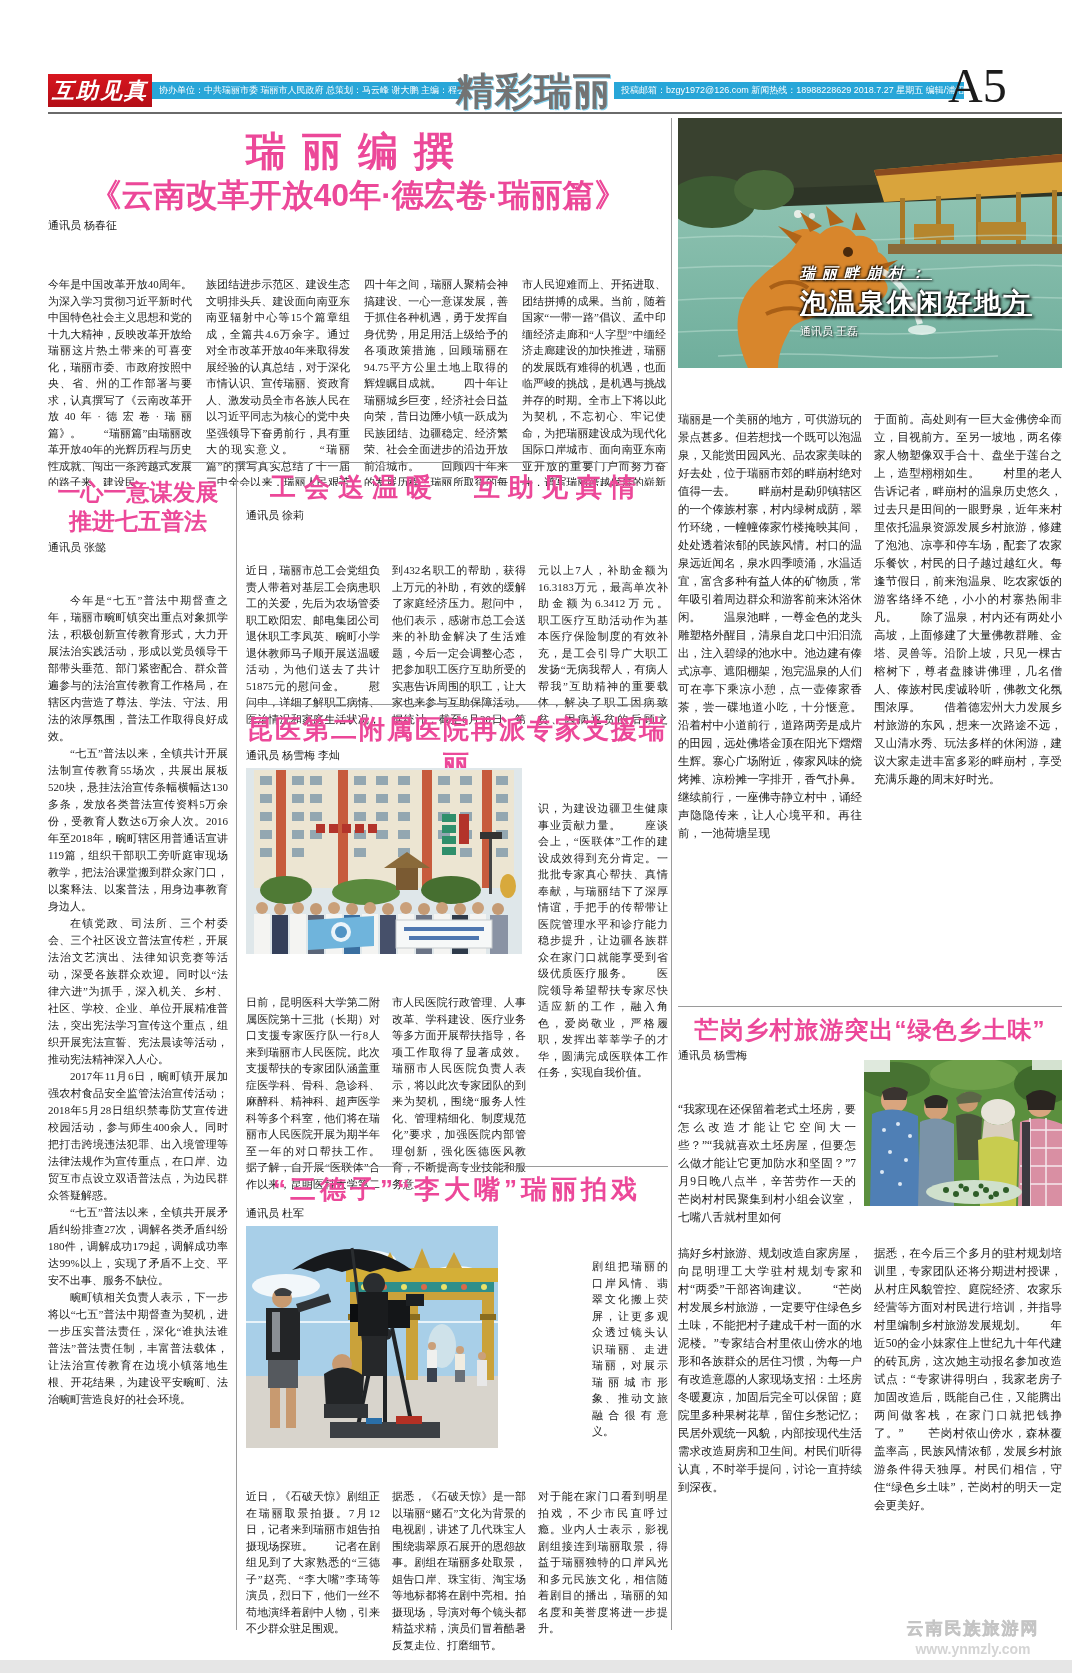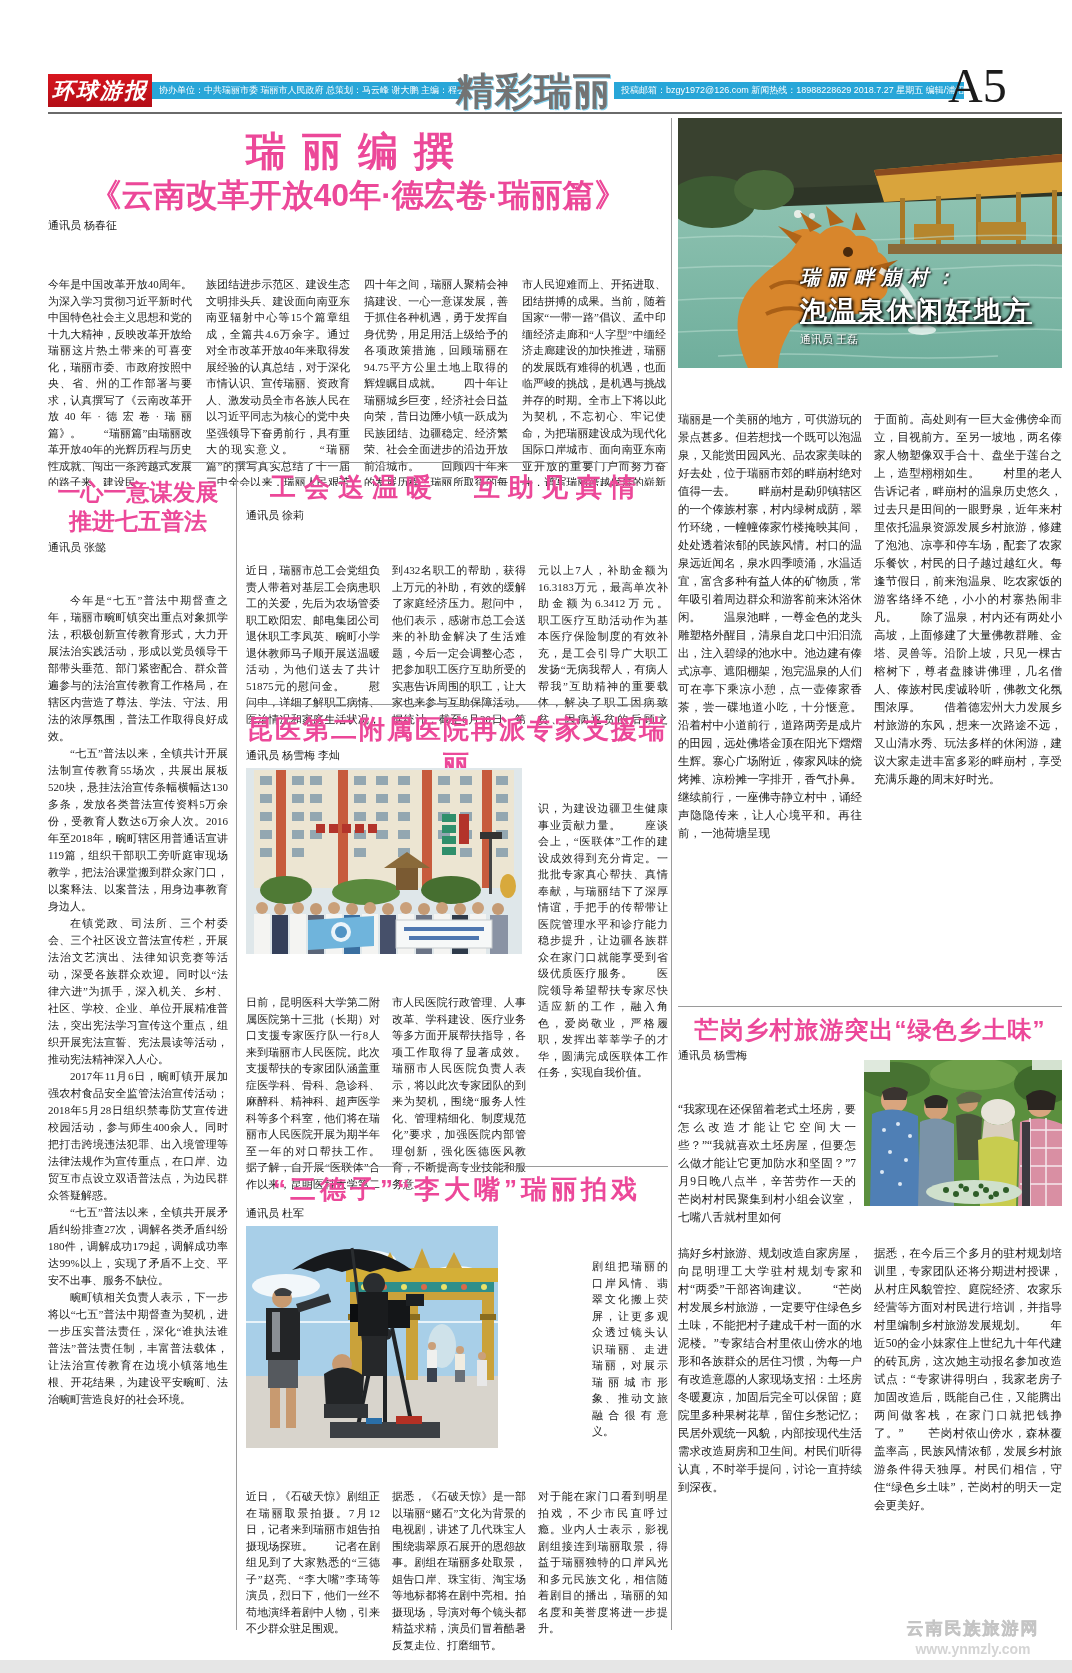--- a/index.html
+++ b/index.html
@@ -20,38 +20,38 @@
   .pagenum{left:948px;top:58px;width:90px;font-size:48px;font-family:"Liberation Serif",serif;}
   .rule{background:#6a6a6a;}
   
   .hl{font-family:"Liberation Sans",sans-serif;font-weight:900;color:#ec4899;text-align:center;}
   .byline{font-family:"Liberation Sans",sans-serif;font-size:11px;color:#222;}
   
   .col{font-size:11px;line-height:16.5px;text-align:justify;overflow:hidden;color:#1b1b1b;margin-top:32px;}
   .col p{margin:0;text-indent:2em;}
   .photo{overflow:hidden;background:#cfd8d2;}
   .ph1-overlay{position:absolute;right:12px;top:146px;width:250px;text-align:left;color:#fff;}
-  .ph1-t1{font-size:20px;letter-spacing:7px;font-style:italic;font-weight:700;
-        font-family:"Liberation Serif",serif;text-shadow:1px 1px 2px #000,-1px -1px 2px #000;}
+  .ph1-t1{font-size:15px;letter-spacing:7px;font-style:italic;font-weight:700;
+        font-family:"Liberation Serif",serif;text-shadow:1px 1px 2px #000,-1px -1px 2px #000;text-decoration:underline;}
   .ph1-t2{font-size:27px;font-weight:900;letter-spacing:2px;font-family:"Liberation Sans",sans-serif;
         text-shadow:2px 2px 3px #000,-1px -1px 2px #000;margin-top:2px;text-decoration:underline;}
   .ph1-by{font-size:11px;font-family:"Liberation Sans",sans-serif;text-shadow:1px 1px 2px #000;margin-top:3px;}
   .watermark{left:878px;top:1618px;width:190px;text-align:center;color:#d4d4d4;
         font-family:"Liberation Sans",sans-serif;font-weight:900;line-height:1.3;}
   .watermark .w1{font-size:17px;letter-spacing:2px;-webkit-text-stroke:0.5px #c4c4c4;}
   .watermark .w2{font-size:14px;}
   .vrule{background:#9a9a9a;width:1px;}
   .hrule{background:#9a9a9a;height:1px;}
 </style>
 </head>
 <body>
 
 <div id="page">
 
-  <div class="abs logo">环球游报</div>
+  <div class="abs logo">互助见真情</div>
   <div class="abs bluebar bar1">协办单位：中共瑞丽市委 瑞丽市人民政府 总策划：马云峰 谢大鹏 主编：程么</div>
   <div class="abs mast-title">精彩瑞丽</div>
   <div class="abs bluebar bar2">投稿邮箱：bzgy1972@126.com 新闻热线：18988228629 2018.7.27 星期五 编辑/浦绍猫</div>
   <div class="abs pagenum">A5</div>
   <div class="abs rule" style="left:48px;top:112px;width:1014px;height:2px;"></div>
 
   <div class="abs hl" style="left:48px;top:124px;width:620px;font-size:40px;letter-spacing:16px;">瑞丽编撰</div>
   <div class="abs hl" style="left:48px;top:174px;width:620px;font-size:32px;">《云南改革开放40年·德宏卷·瑞丽篇》</div>
   <div class="abs byline" style="left:48px;top:218px;width:620px;">通讯员 杨春征</div>
   <div class="abs col" style="left:48px;top:244px;width:144px;height:210px;">今年是中国改革开放40周年。为深入学习贯彻习近平新时代中国特色社会主义思想和党的十九大精神，反映改革开放给瑞丽这片热土带来的可喜变化，瑞丽市委、市政府按照中央、省、州的工作部署与要求，认真撰写了《云南改革开放40年·德宏卷·瑞丽篇》。　　“瑞丽篇”由瑞丽改革开放40年的光辉历程与历史性成就、闯出一条跨越式发展的路子来、建设民</div>

